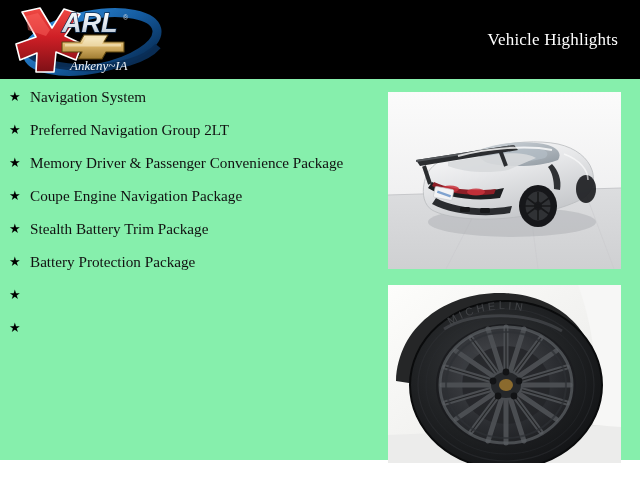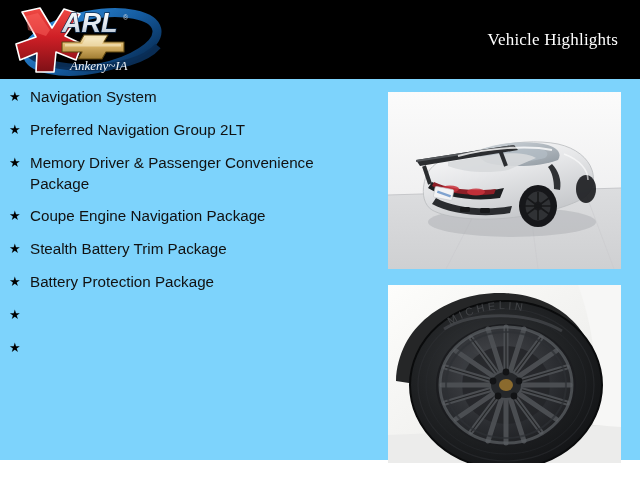--- a/index.html
+++ b/index.html
@@ -12,21 +12,21 @@
     height: 480px;
     overflow: hidden;
     font-family: "Liberation Sans", sans-serif;
     -webkit-font-smoothing: antialiased;
   }
 
   #page {
     position: relative;
     width: 640px;
     height: 460px;
-    background: #7dd3fc;
+    background: #86efac;
   }
 
   
   .header-bar {
     position: absolute;
     left: 0;
     top: 0;
     width: 640px;
     height: 79px;
     background: #000000;
@@ -77,21 +77,21 @@
     color: #000000;
     font-size: 13px;
     line-height: 22px;
     text-align: left;
   }
   .feature-text {
     flex: 1 1 auto;
     color: #111111;
     font-size: 15.2px;
     line-height: 21px;
-    font-family: Liberation Sans, sans-serif;
+    font-family: Liberation Serif, serif;
     padding-right: 14px;
   }
 
   
   .photo {
     position: absolute;
     left: 388px;
     width: 233px;
     background: #ffffff;
     overflow: hidden;

